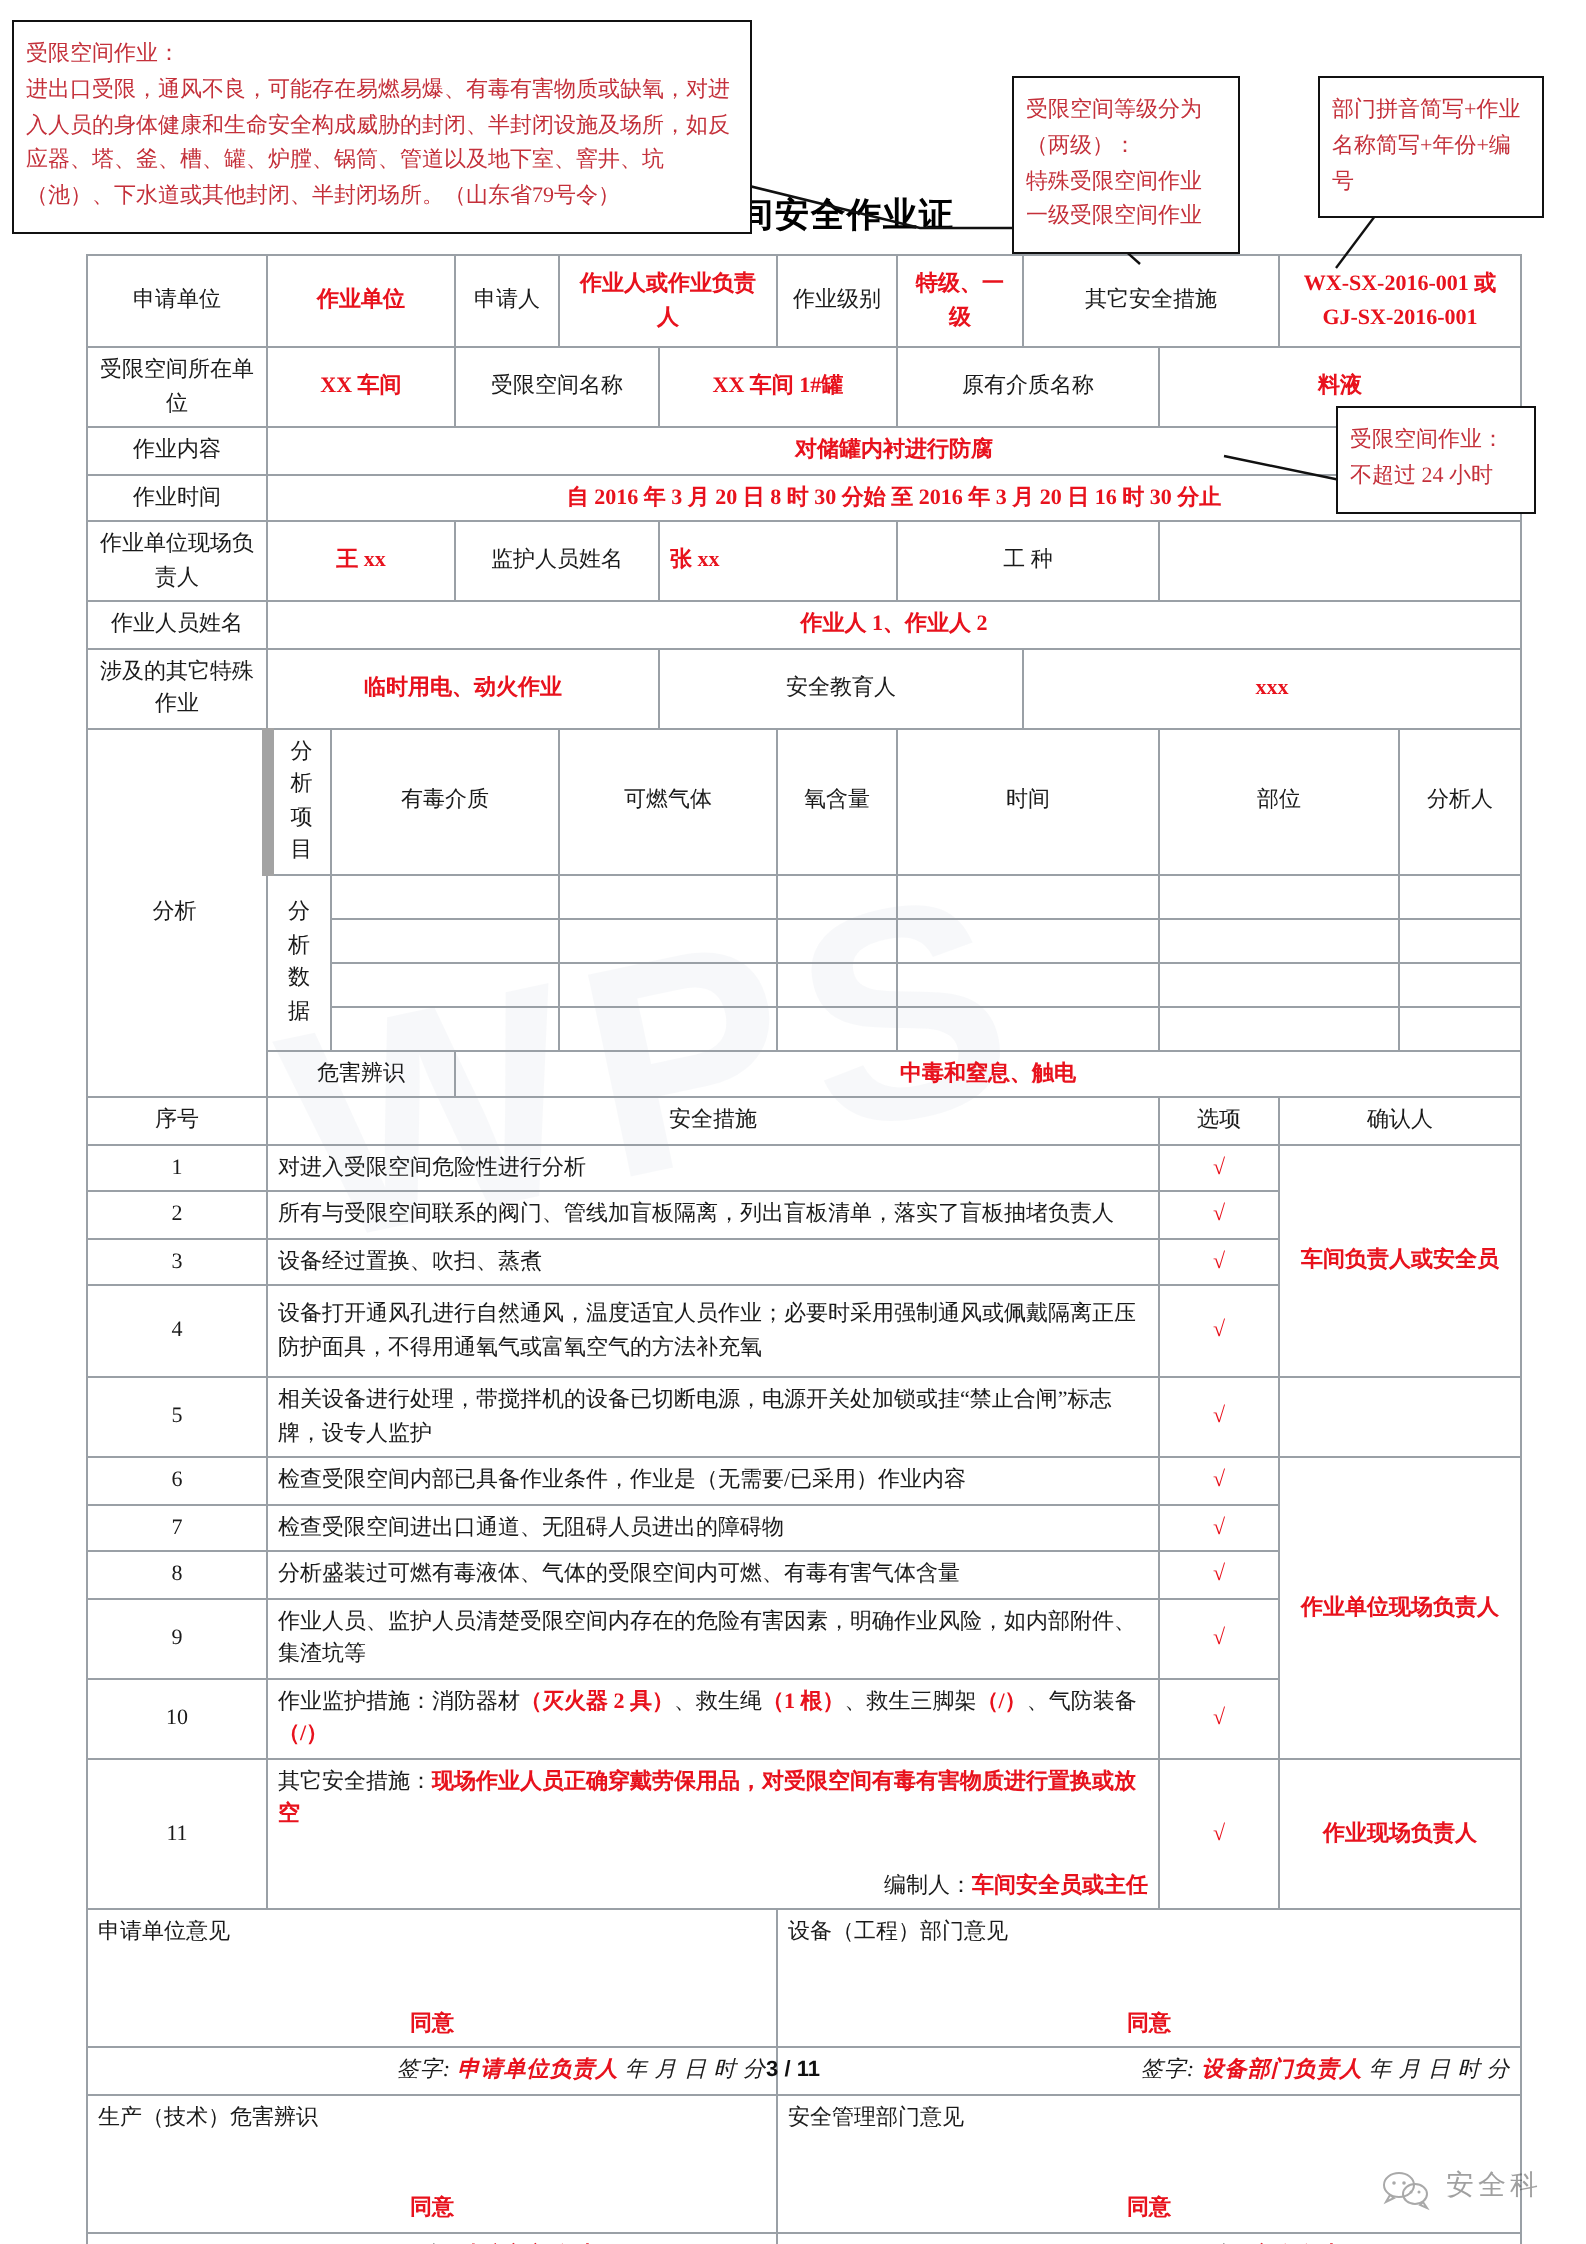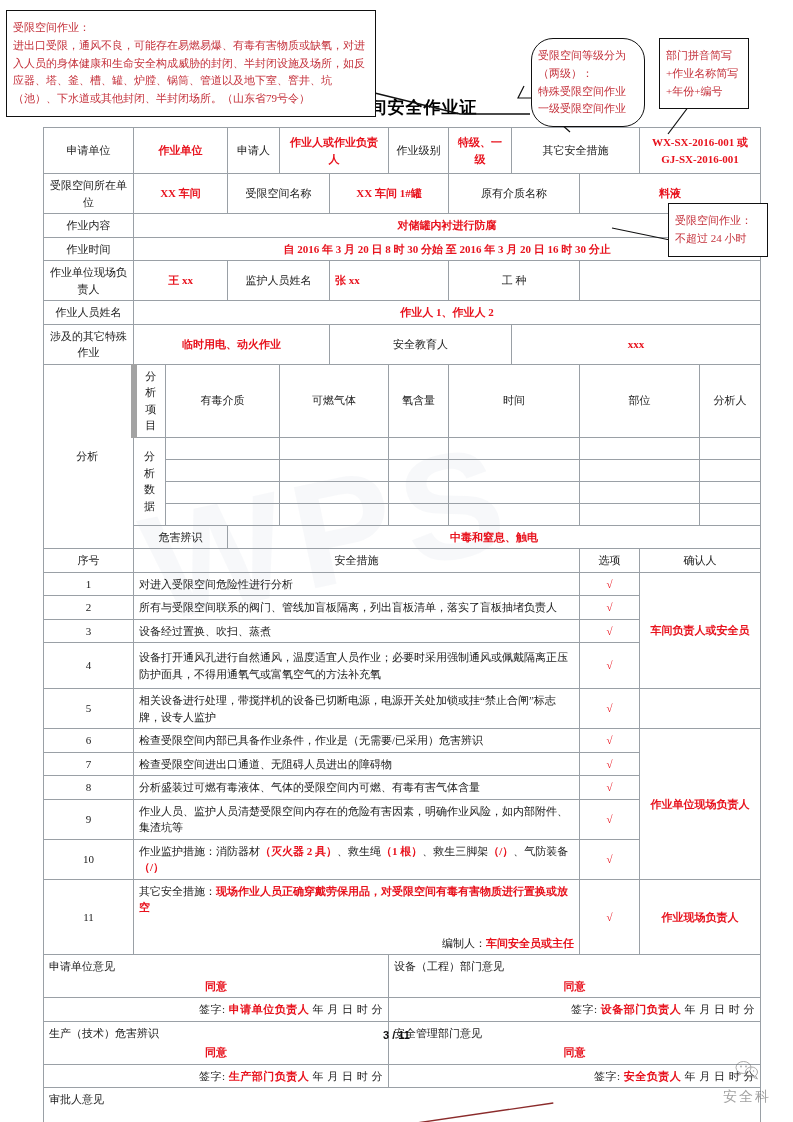--- a/index.html
+++ b/index.html
@@ -46,24 +46,24 @@
     font-size: 11px;
     line-height: 1.62;
     padding: 8px 6px;
     box-sizing: border-box;
     z-index: 6;
   }
   .callout.top-note {
     left: 6px; top: 10px; width: 370px;
   }
   .callout.level-note {
-    left: 531px; top: 38px; width: 114px; border-radius: 22px;
+    left: 506px; top: 38px; width: 114px;
   }
   .callout.code-note {
-    left: 659px; top: 38px; width: 90px;
+    left: 659px; top: 38px; width: 113px;
   }
   .callout.time-note {
     left: 668px; top: 203px; width: 100px;
   }
 
   .leader {
     position: absolute;
     z-index: 5;
     overflow: visible;
     pointer-events: none;
@@ -114,26 +114,26 @@
     font-family: "Liberation Serif", serif;
   }
   .blk { color: #1a1a1a; }
   .tall2 { height: 46px; }
   .tick {
     color: #e8121d;
     font-size: 12px;
     font-weight: bold;
   }
   .measure-text { font-size: 10.5px; line-height: 1.75; }
-  .sign-line { font-size: 11px; letter-spacing: 0.5px; }
+  .sign-line { font-size: 11px; letter-spacing: 0.5px; font-style: italic; }
   .opinion-cell { height: 44px; vertical-align: top; }
   .opinion-cell .agree {
     display: block;
     text-align: center;
-    margin-top: 3px;
+    margin-top: 29px;
   }
   .empty-row td { height: 18px; }
 
   
   .approver-box { position: relative; height: 46px; }
   .approver-box .diag {
     position: absolute;
     left: 0; top: 0; width: 100%; height: 100%;
     pointer-events: none;
   }
@@ -148,25 +148,24 @@
     font-size: 11px;
     font-weight: bold;
     color: #111;
     z-index: 4;
   }
   .brand {
     position: absolute;
     right: 22px;
     bottom: 16px;
     display: flex;
-    align-items: center;
+    align-items: flex-start;
     gap: 7px;
     opacity: 0.5;
     z-index: 4;
-    flex-direction: column;
   }
   .brand .wc { width: 26px; height: 22px; }
   .brand .bn {
     font-family: "Liberation Sans", sans-serif;
     font-size: 14px;
     color: #444;
     letter-spacing: 2px;
   }
 </style>
 </head>
@@ -363,21 +362,21 @@
 
     <tr>
       <td class="c blk">5</td>
       <td class="l blk measure-text" colspan="8">相关设备进行处理，带搅拌机的设备已切断电源，电源开关处加锁或挂“禁止合闸”标志牌，设专人监护</td>
       <td class="c tick">√</td>
       <td colspan="2"></td>
     </tr>
 
     <tr>
       <td class="c blk">6</td>
-      <td class="l blk measure-text" colspan="8">检查受限空间内部已具备作业条件，作业是（无需要/已采用）危害辨识</td>
+      <td class="l blk measure-text" colspan="8">检查受限空间内部已具备作业条件，作业是（无需要/已采用）作业内容</td>
       <td class="c tick">√</td>
       <td class="c red" colspan="2" rowspan="5" style="vertical-align:middle">作业单位现场负责人</td>
     </tr>
 
     <tr>
       <td class="c blk">7</td>
       <td class="l blk measure-text" colspan="8">检查受限空间进出口通道、无阻碍人员进出的障碍物</td>
       <td class="c tick">√</td>
     </tr>
 

